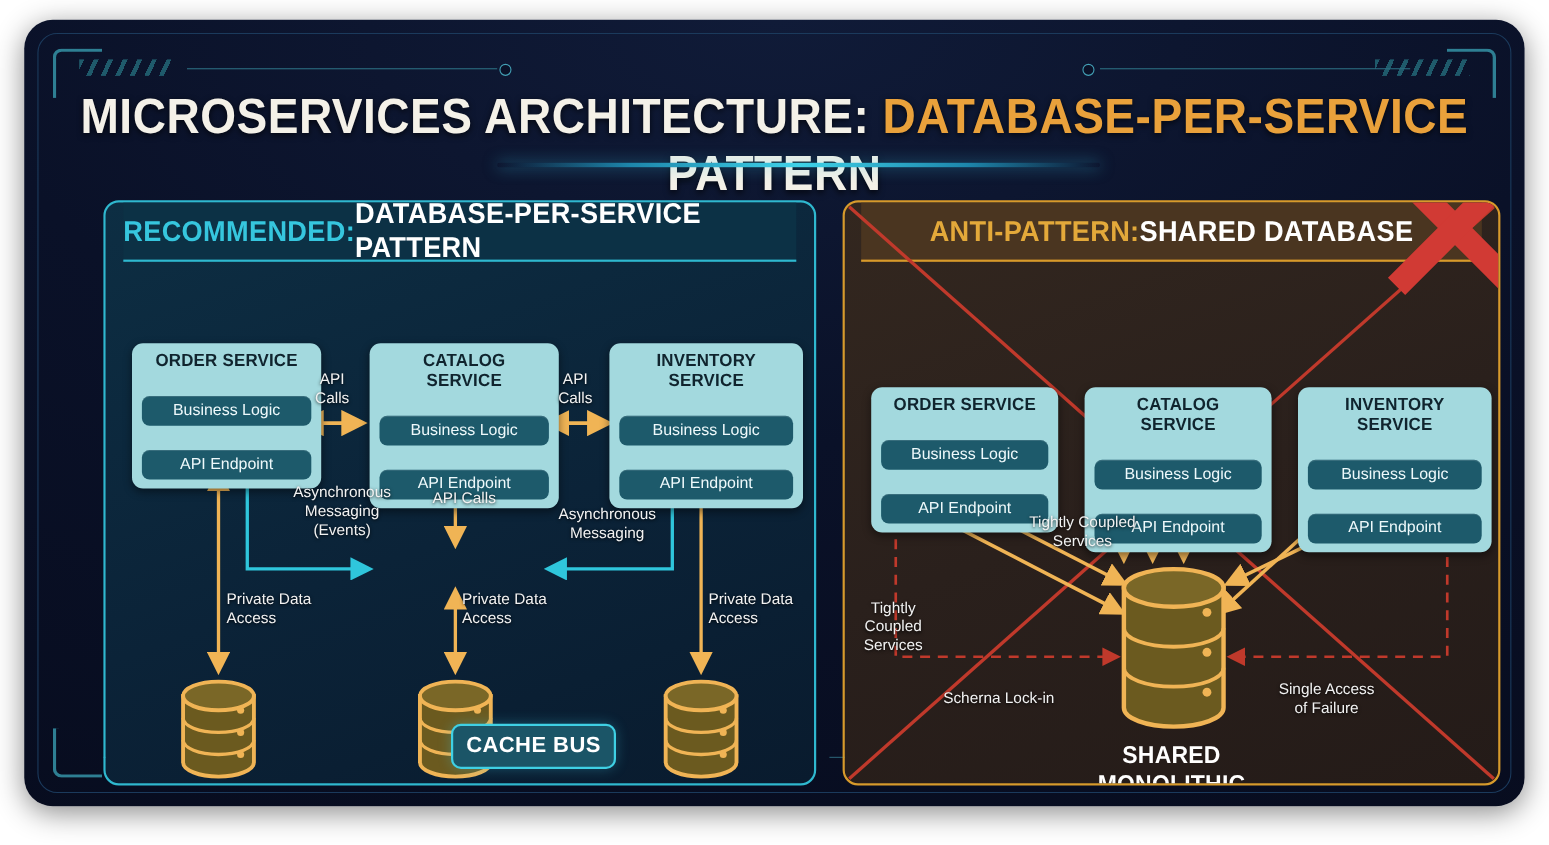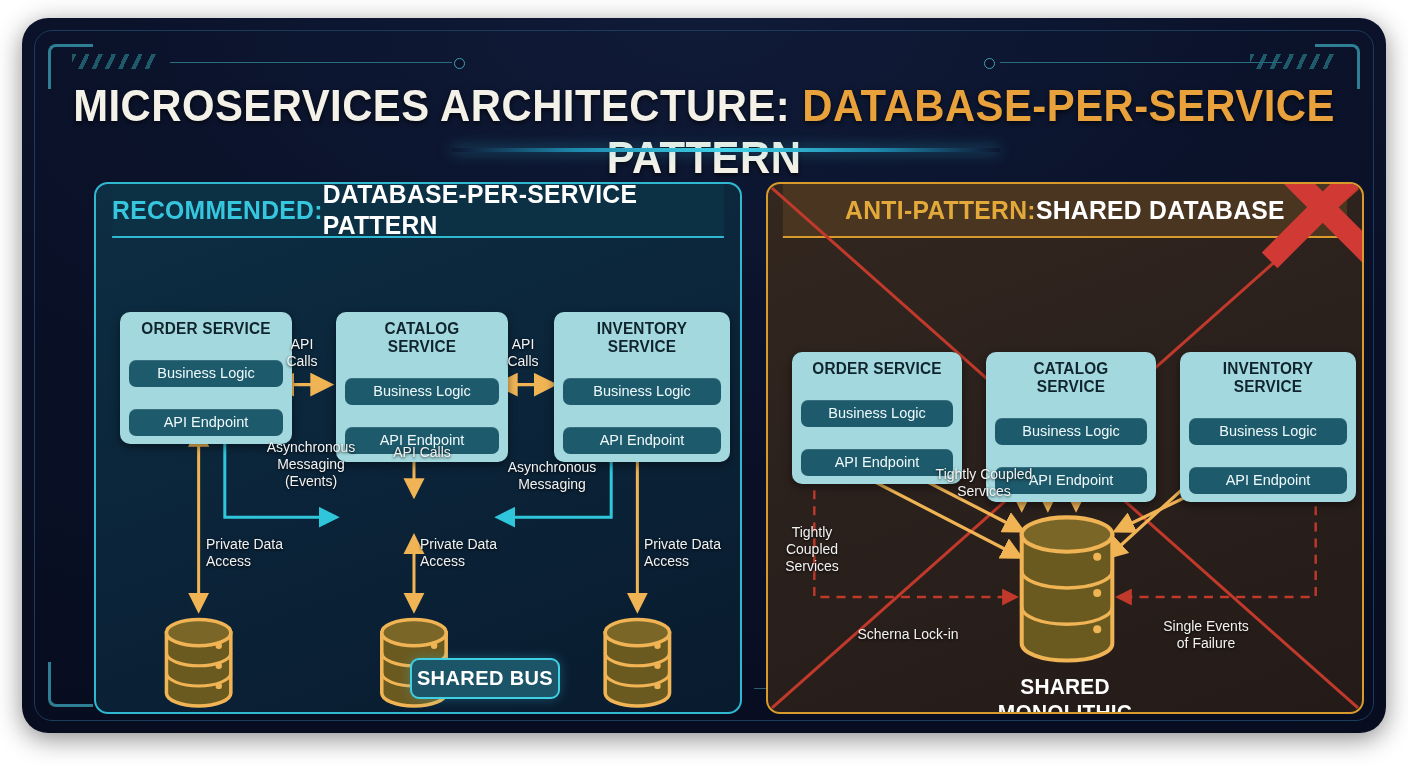--- a/index.html
+++ b/index.html
@@ -234,21 +234,21 @@
             <path d="M506,395 L506,455 a32,13 0 0 0 64,0 L570,395 z" fill="#6b5a1f" stroke="#f0b455" stroke-width="3.5"></path>
             <ellipse cx="538" cy="395" rx="32" ry="13" fill="#7a6727" stroke="#f0b455" stroke-width="3.5"></ellipse>
             <path d="M506,415 a32,13 0 0 0 64,0" fill="none" stroke="#f0b455" stroke-width="3"></path>
             <path d="M506,435 a32,13 0 0 0 64,0" fill="none" stroke="#f0b455" stroke-width="3"></path>
             <circle cx="558" cy="408" r="3.2" fill="#f0b455"></circle>
             <circle cx="558" cy="428" r="3.2" fill="#f0b455"></circle>
             <circle cx="558" cy="448" r="3.2" fill="#f0b455"></circle>
           </g>
         </svg>
 
-        <div id="event-bus">SHARED BUS</div>
+        <div id="event-bus">CACHE BUS</div>
 
         <div class="dblab" style="left:22px;top:474px;width:160px;">
           <div class="n">ORDER DB</div>
 
         </div>
         <div class="dblab" style="left:232px;top:474px;width:170px;">
           <div class="n">CATALOG DB</div>
 
         </div>
         <div class="dblab" style="left:448px;top:474px;width:180px;">
@@ -306,25 +306,25 @@
           <div class="pill">API Endpoint</div>
         </div>
         <div class="svc" style="left:412px;top:116px;width:158px;">
           <div class="svc-title">INVENTORY SERVICE</div>
           <div class="pill">Business Logic</div>
           <div class="pill">API Endpoint</div>
         </div>
 
         <div class="lab" style="left:148px;top:230px;width:136px;white-space:pre-line;">Tightly Coupled
 Services</div>
-        <div class="lab" style="left:2px;top:288px;width:84px;white-space:pre-line;">Tightly
+        <div class="lab" style="left:2px;top:308px;width:84px;white-space:pre-line;">Tightly
 Coupled
 Services</div>
         <div class="lab" style="left:70px;top:390px;width:140px;">Scherna Lock-in</div>
-        <div class="lab" style="left:378px;top:382px;width:120px;white-space:pre-line;">Single Events
+        <div class="lab" style="left:378px;top:382px;width:120px;white-space:pre-line;">Single Access
 of Failure</div>
 
         <svg class="overlay" viewBox="0 0 590 472" preserveAspectRatio="none">
           <path d="M252,296 L252,404 a45,17 0 0 0 90,0 L342,296 z" fill="#6b5a1f" stroke="#f0b455" stroke-width="4"></path>
           <ellipse cx="297" cy="296" rx="45" ry="17" fill="#7a6727" stroke="#f0b455" stroke-width="4"></ellipse>
           <path d="M252,332 a45,17 0 0 0 90,0" fill="none" stroke="#f0b455" stroke-width="3.4"></path>
           <path d="M252,368 a45,17 0 0 0 90,0" fill="none" stroke="#f0b455" stroke-width="3.4"></path>
           <circle cx="327" cy="318" r="4" fill="#f0b455"></circle>
           <circle cx="327" cy="354" r="4" fill="#f0b455"></circle>
           <circle cx="327" cy="390" r="4" fill="#f0b455"></circle>

